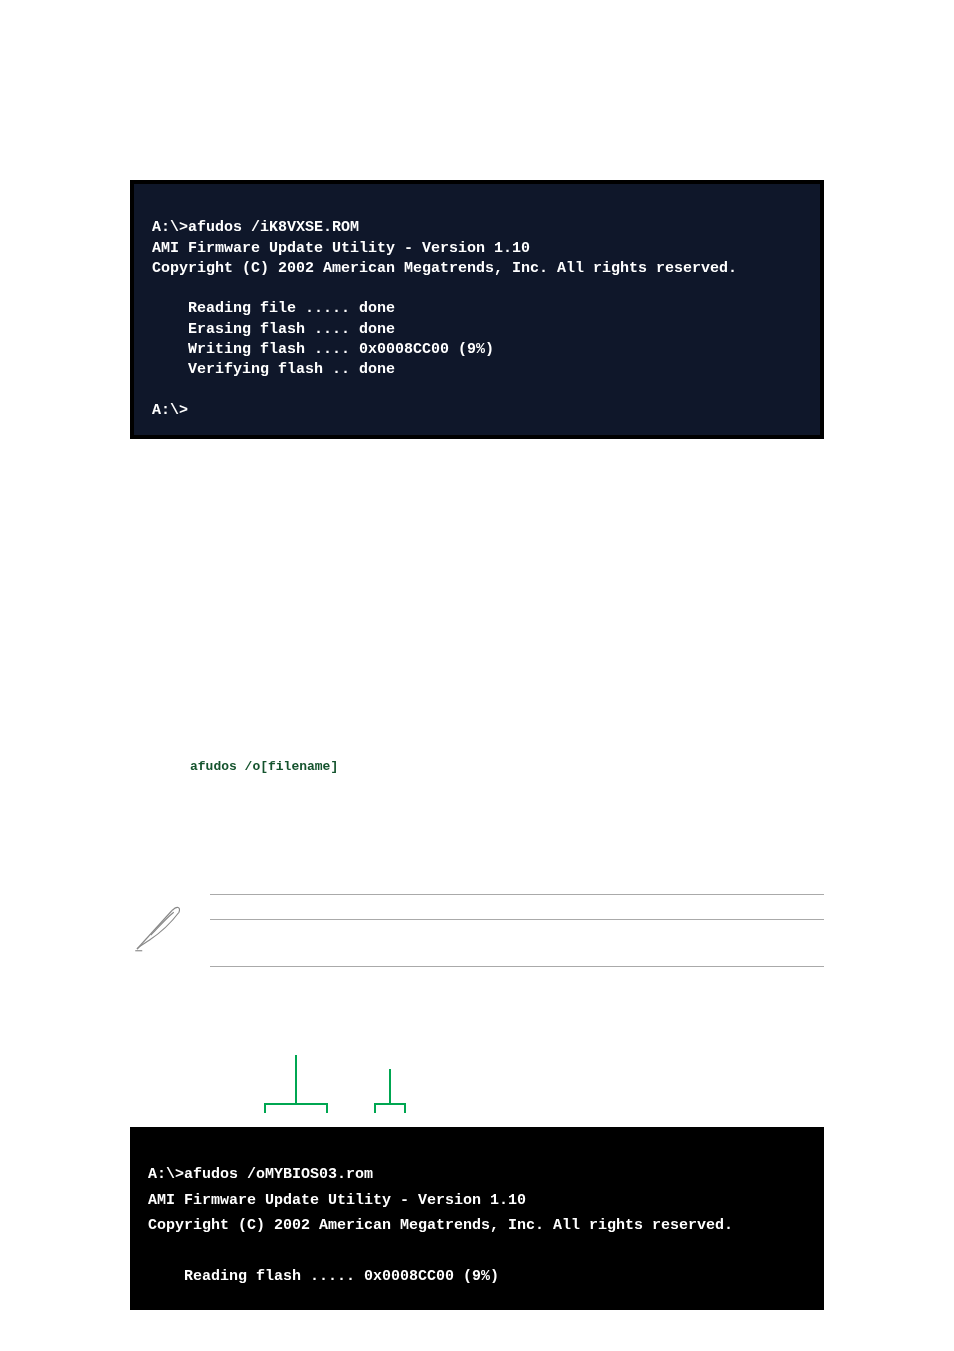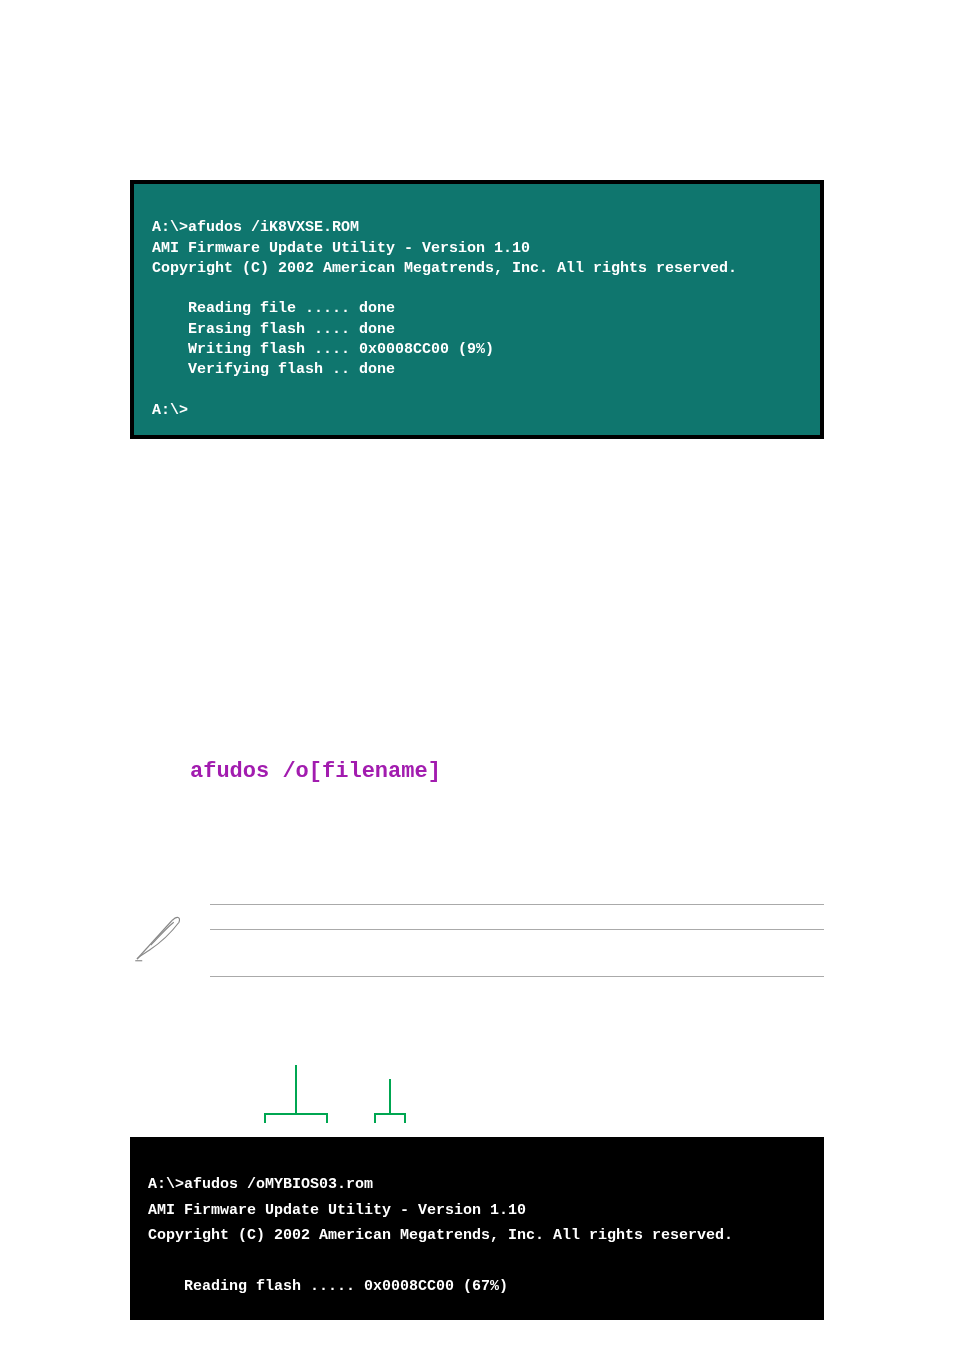--- a/index.html
+++ b/index.html
@@ -8,21 +8,21 @@
     background: #fff;
     font-family: "Courier New", Courier, monospace;
     width: 954px;
     min-height: 1351px;
     position: relative;
   }
   .page {
     padding: 0 0 40px 0;
   }
   .terminal {
-    background: #0f766e;
+    background: #0f172a;
     color: #fff;
     font-family: "Courier New", Courier, monospace;
     font-size: 15px;
     font-weight: bold;
     padding: 14px 18px;
     margin: 180px 130px 0 130px;
     border: 4px solid #000;
     line-height: 1.35;
     white-space: pre;
   }
@@ -35,23 +35,23 @@
     padding: 10px 18px 20px 18px;
     margin: 10px 130px 0 130px;
     line-height: 1.7;
     white-space: pre;
     position: relative;
     z-index: 1;
   }
   .prompt-line { white-space: pre; }
   .body-text {
     font-family: "Courier New", Courier, monospace;
-    font-size: 22px;
+    font-size: 13px;
     font-weight: bold;
-    color: #a21caf;
+    color: #14532d;
     margin: 8px 130px;
   }
   .cmd-syntax {
     margin-top: 320px;
     margin-left: 190px;
   }
   .cmd-syntax + .cmd-syntax2 {
     margin-top: 22px;
     margin-left: 224px;
   }
@@ -155,15 +155,15 @@
 
     <div class="ann-vline" style="left:165px; top:34px; height:14px;"></div>
     <div class="ann-vline" style="left:259px; top:34px; height:14px;"></div>
   </div>
 
   <div class="terminal2">
 <span class="prompt-line">A:\&gt;afudos /oMYBIOS03.rom</span>
 <span class="prompt-line">AMI Firmware Update Utility - Version 1.10</span>
 <span class="prompt-line">Copyright (C) 2002 American Megatrends, Inc. All rights reserved.</span>
 <span class="prompt-line"></span>
-<span class="prompt-line">    Reading flash ..... 0x0008CC00 (67%)</span></div>
+<span class="prompt-line">    Reading flash ..... 0x0008CC00 (9%)</span></div>
 
 </div>
 
 </body></html>

